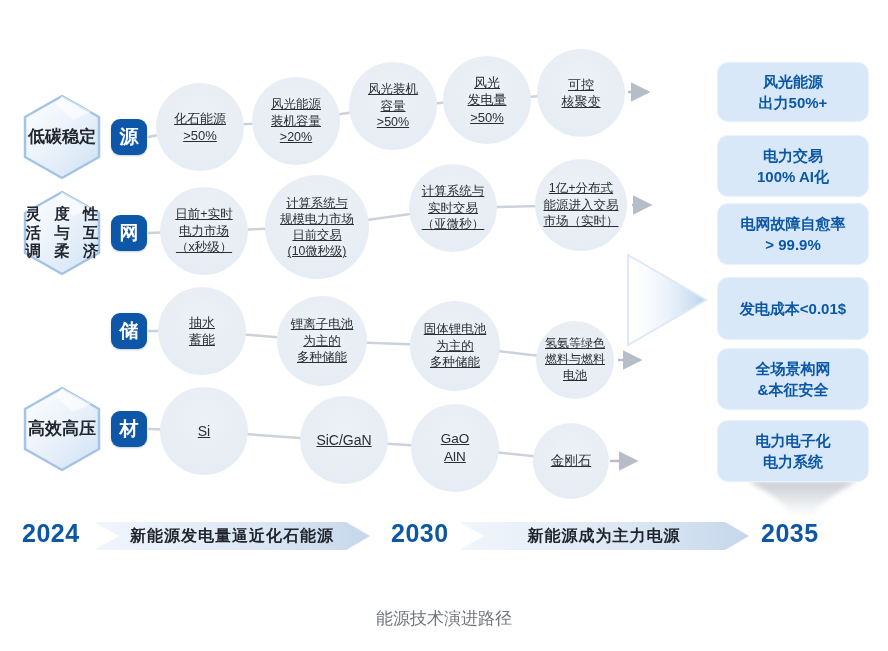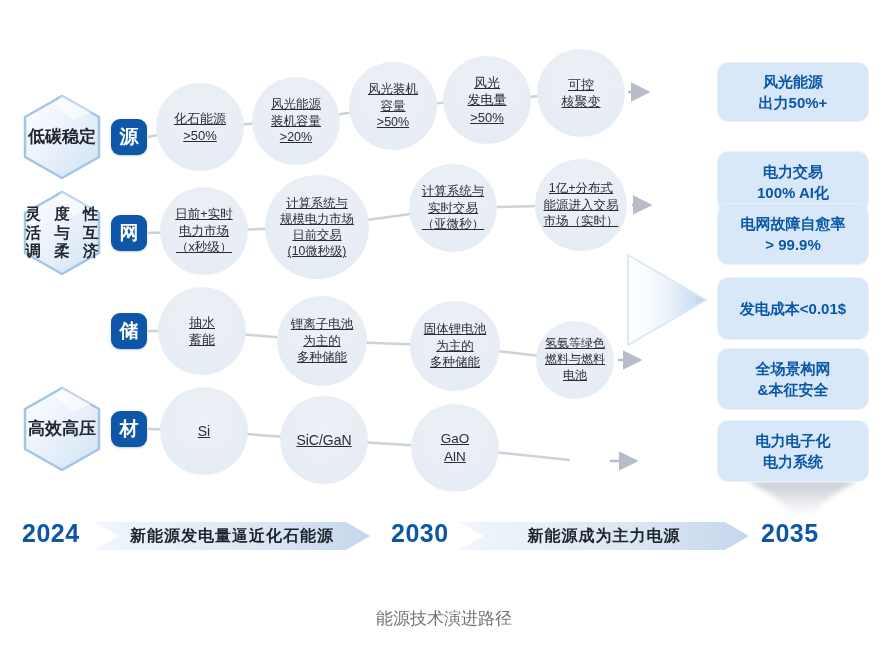--- a/index.html
+++ b/index.html
@@ -220,33 +220,36 @@
   </div>
   <div class="node" style="left:536px;top:321px;width:78px;height:78px;font-size:12px">
     <span>氢氨等绿色</span>
     <span>燃料与燃料</span>
     <span>电池</span>
   </div>
 
   <div class="node" style="left:160px;top:387px;width:88px;height:88px;font-size:14px">
     <span>Si</span>
   </div>
-  <div class="node" style="left:280px;top:396px;width:88px;height:88px;font-size:14px">
+  <div class="node" style="left:300px;top:396px;width:88px;height:88px;font-size:14px">
     <span>SiC/GaN</span>
   </div>
   <div class="node" style="left:411px;top:404px;width:88px;height:88px;font-size:13.5px">
     <span>GaO</span>
     <span>AlN</span>
   </div>
+  <div class="node" style="left:533px;top:423px;width:76px;height:76px;font-size:13.5px">
+    <span>金刚石</span>
+  </div>
 
   <div class="milestone" style="top:62px;height:58px">
     <span>风光能源</span>
     <span>出力50%+</span>
   </div>
-  <div class="milestone" style="top:151px;height:60px">
+  <div class="milestone" style="top:135px;height:60px">
     <span>电力交易</span>
     <span>100% AI化</span>
   </div>
   <div class="milestone" style="top:203px;height:60px">
     <span>电网故障自愈率</span>
     <span>&gt; 99.9%</span>
   </div>
   <div class="milestone" style="top:277px;height:61px">
     <span>发电成本&lt;0.01$</span>
   </div>

